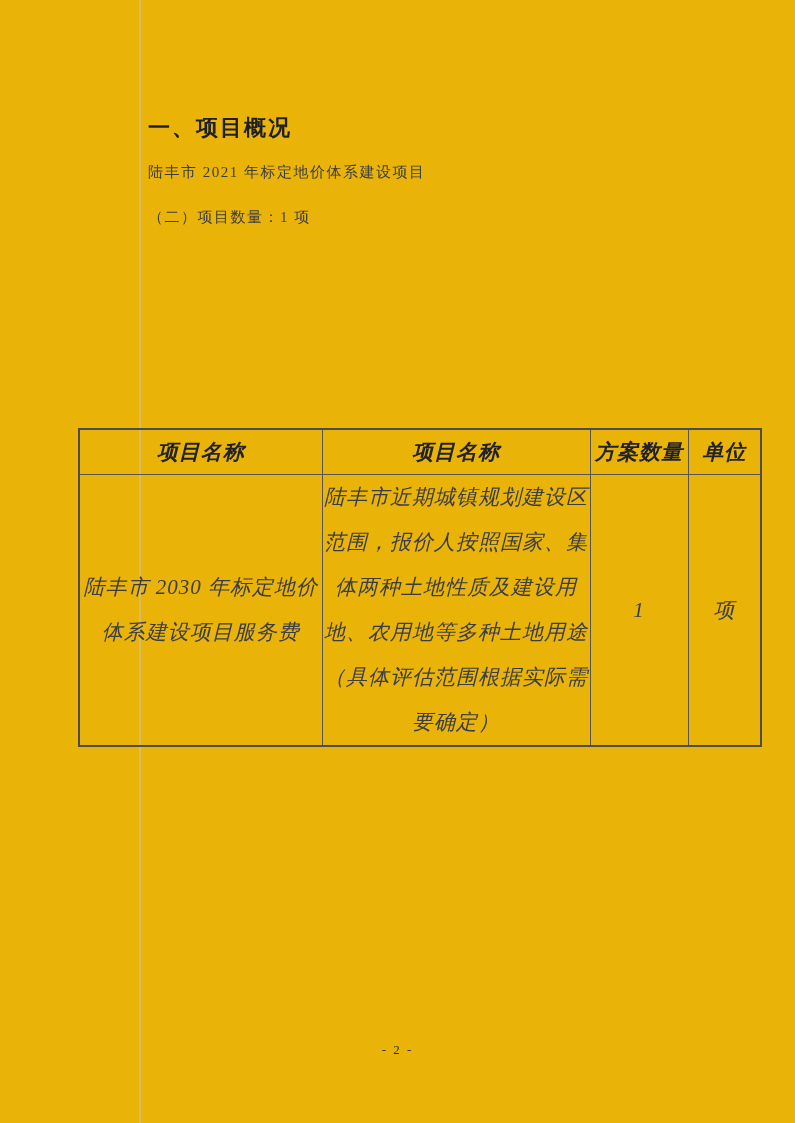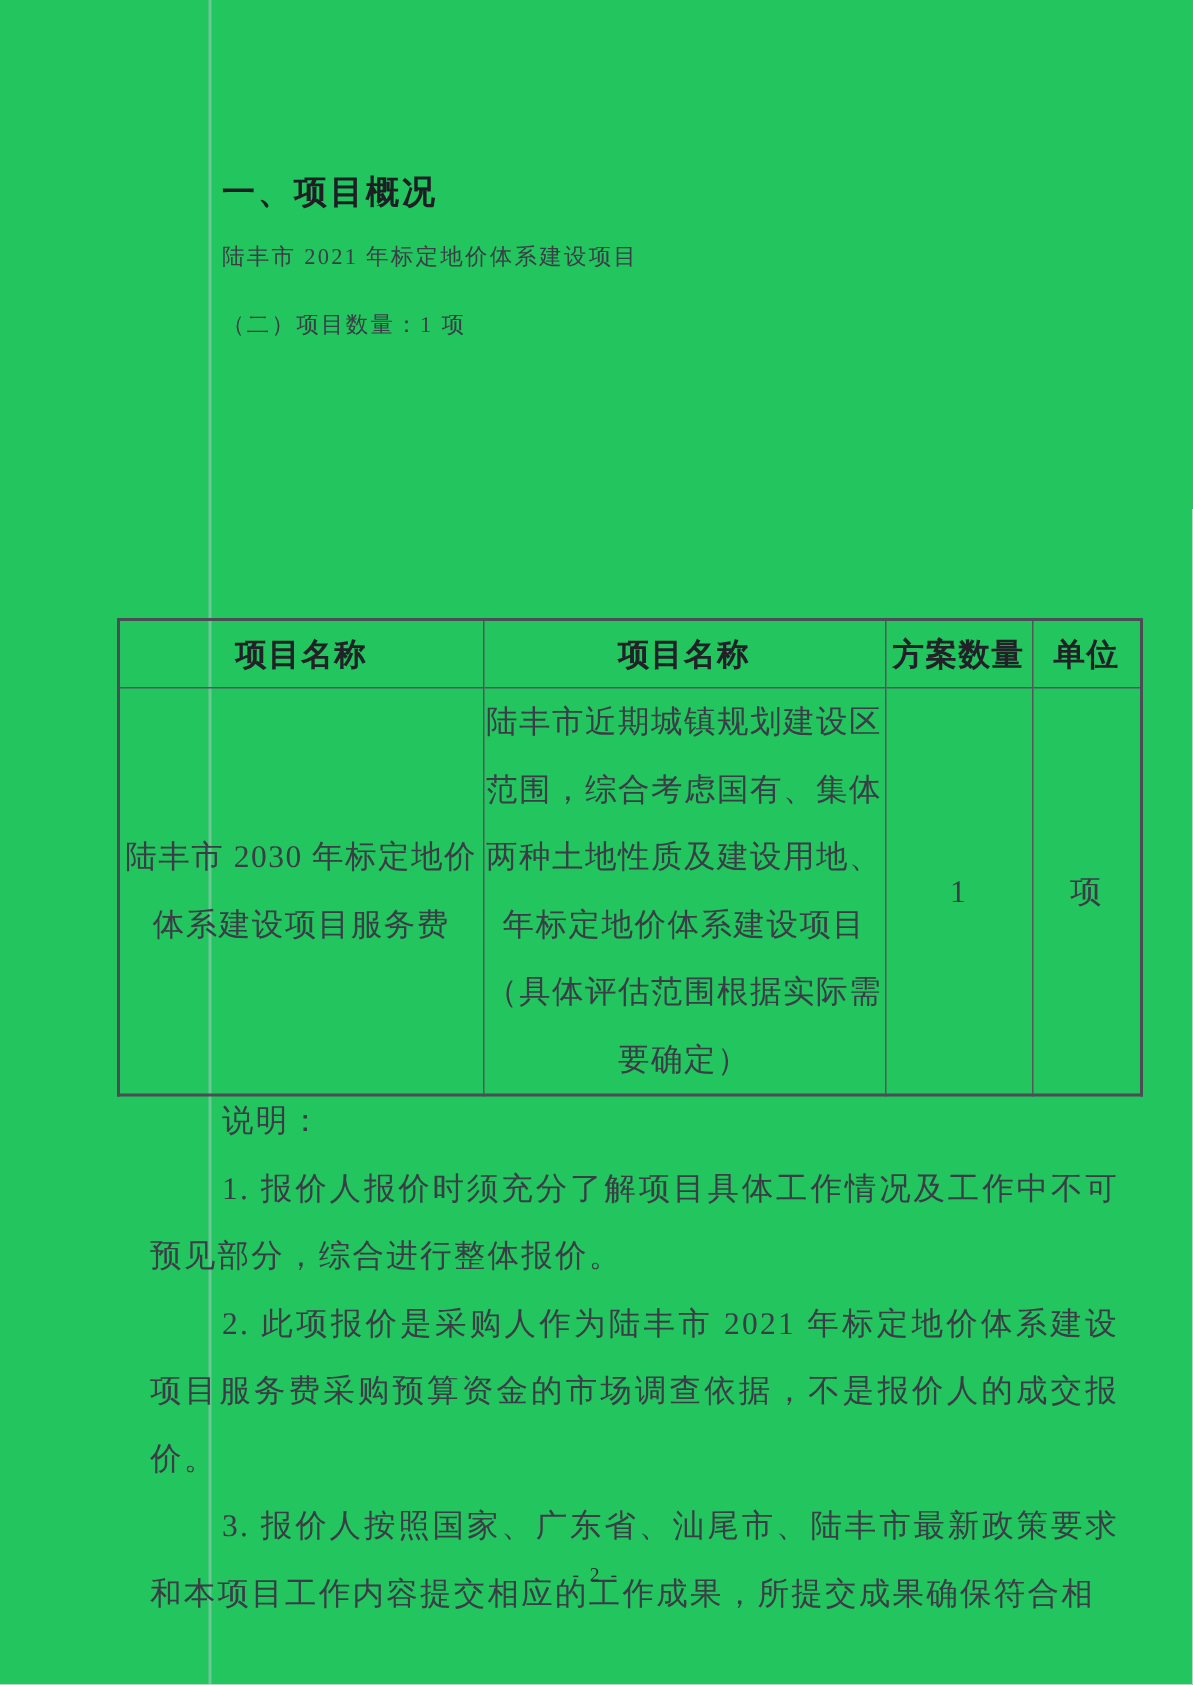--- a/index.html
+++ b/index.html
@@ -1,21 +1,21 @@
 <!DOCTYPE html>
 <html><head>
 <meta charset="utf-8">
 <style>
   html, body { margin: 0; padding: 0; background: #ffffff; }
 
   .page {
     position: relative;
     width: 795px;
     height: 1123px;
-    background: #22c55e;
+    background: #eab308;
     overflow: hidden;
     font-family: "Liberation Serif", "DejaVu Serif", serif;
     color: #3a3d46;
   }
 
   
   .scan-line {
     position: absolute;
     left: 139px;
     top: 0;
@@ -42,24 +42,25 @@
     font-weight: 700;
     font-size: 22px;
     letter-spacing: 2px;
     color: #1e1f24;
   }
   .para { text-align: justify; }
 
   table.inquiry-table {
     position: absolute;
     left: 78px;
-    top: 412px;
+    top: 428px;
     width: 682px;
     border-collapse: collapse;
     table-layout: fixed;
+    font-style: italic;
   }
   .inquiry-table th, .inquiry-table td {
     border: 1px solid #55565c;
     text-align: center;
     vertical-align: middle;
     padding: 0;
     font-size: 21px;
     letter-spacing: 1px;
     color: #3a3d46;
   }
@@ -127,29 +128,23 @@
       <tr>
         <th>项目名称</th>
         <th>项目名称</th>
         <th>方案数量</th>
         <th>单位</th>
       </tr>
     </thead>
     <tbody>
       <tr>
         <td class="cell-pad-name">陆丰市 2030 年标定地价体系建设项目服务费</td>
-        <td class="cell-pad-content">陆丰市近期城镇规划建设区范围，综合考虑国有、集体两种土地性质及建设用地、年标定地价体系建设项目（具体评估范围根据实际需要确定）</td>
+        <td class="cell-pad-content">陆丰市近期城镇规划建设区范围，报价人按照国家、集体两种土地性质及建设用地、农用地等多种土地用途（具体评估范围根据实际需要确定）</td>
         <td>1</td>
         <td>项</td>
       </tr>
     </tbody>
   </table>
 
-  <div class="notes">
-    <p>说明：</p>
-    <p>1. 报价人报价时须充分了解项目具体工作情况及工作中不可预见部分，综合进行整体报价。</p>
-    <p>2. 此项报价是采购人作为陆丰市 2021 年标定地价体系建设项目服务费采购预算资金的市场调查依据，不是报价人的成交报价。</p>
-    <p>3. 报价人按照国家、广东省、汕尾市、陆丰市最新政策要求和本项目工作内容提交相应的工作成果，所提交成果确保符合相</p>
-  </div>
 
   <div class="footer">- 2 -</div>
 
 </div>
 
 </body></html>

